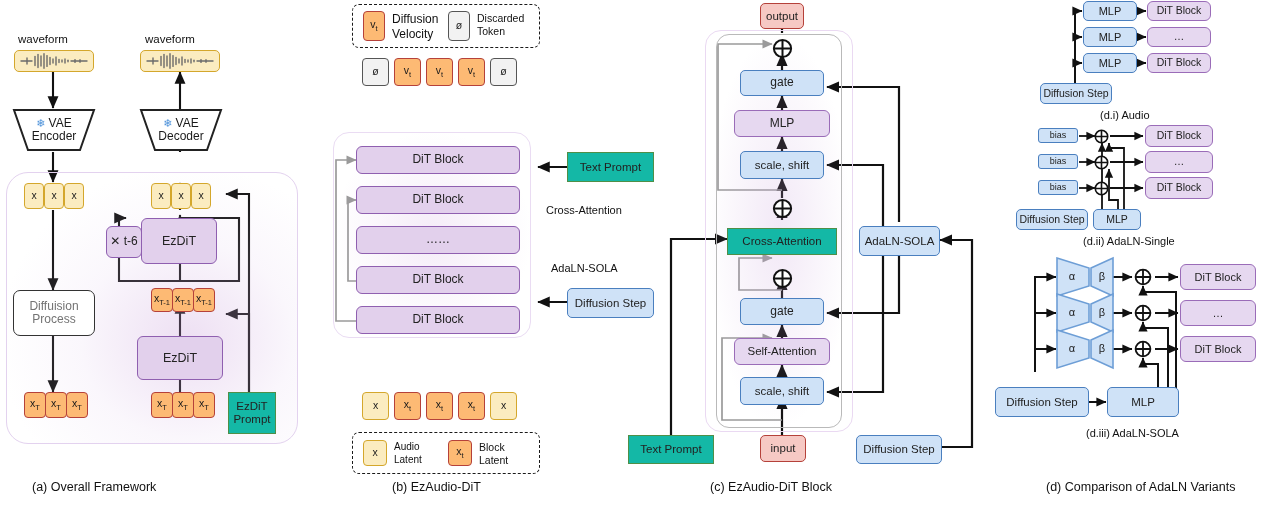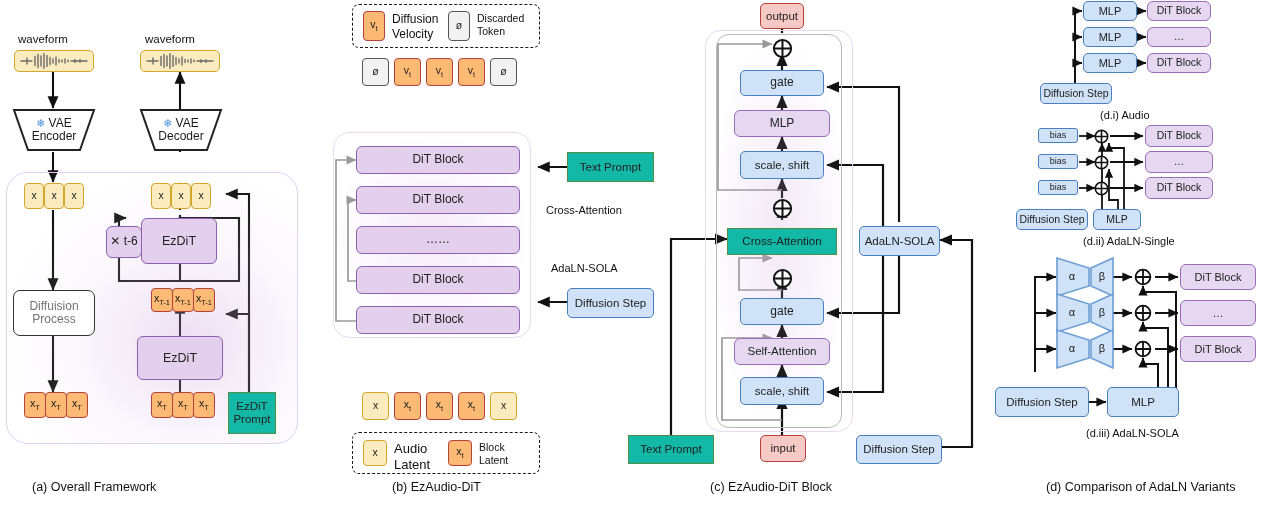--- a/index.html
+++ b/index.html
@@ -345,21 +345,21 @@
   <div class="node redsoft tok" style="left:426px;top:392px;width:27px;height:28px;">
       <span>x<sub>t</sub></span>
     </div>
   <div class="node redsoft tok" style="left:458px;top:392px;width:27px;height:28px;">
       <span>x<sub>t</sub></span>
     </div>
   <div class="node yellow tok" style="left:490px;top:392px;width:27px;height:28px;">x</div>
 
   <div class="dashbox" style="left:352px;top:432px;width:188px;height:42px;"></div>
   <div class="node yellow tok" style="left:363px;top:440px;width:24px;height:26px;">x</div>
-  <div class="cap" style="left:394px;top:441px;line-height:1.25;font-size:13px;">
+  <div class="cap" style="left:394px;top:441px;line-height:1.25;font-size:10px;">
     <div>Audio</div>
     <div>Latent</div>
   </div>
   <div class="node redsoft tok" style="left:448px;top:440px;width:24px;height:26px;">
       <span>x<sub>t</sub></span>
     </div>
   <div class="cap" style="left:479px;top:441px;line-height:1.25;font-size:10.5px;">
     <div>Block</div>
     <div>Latent</div>
   </div>

